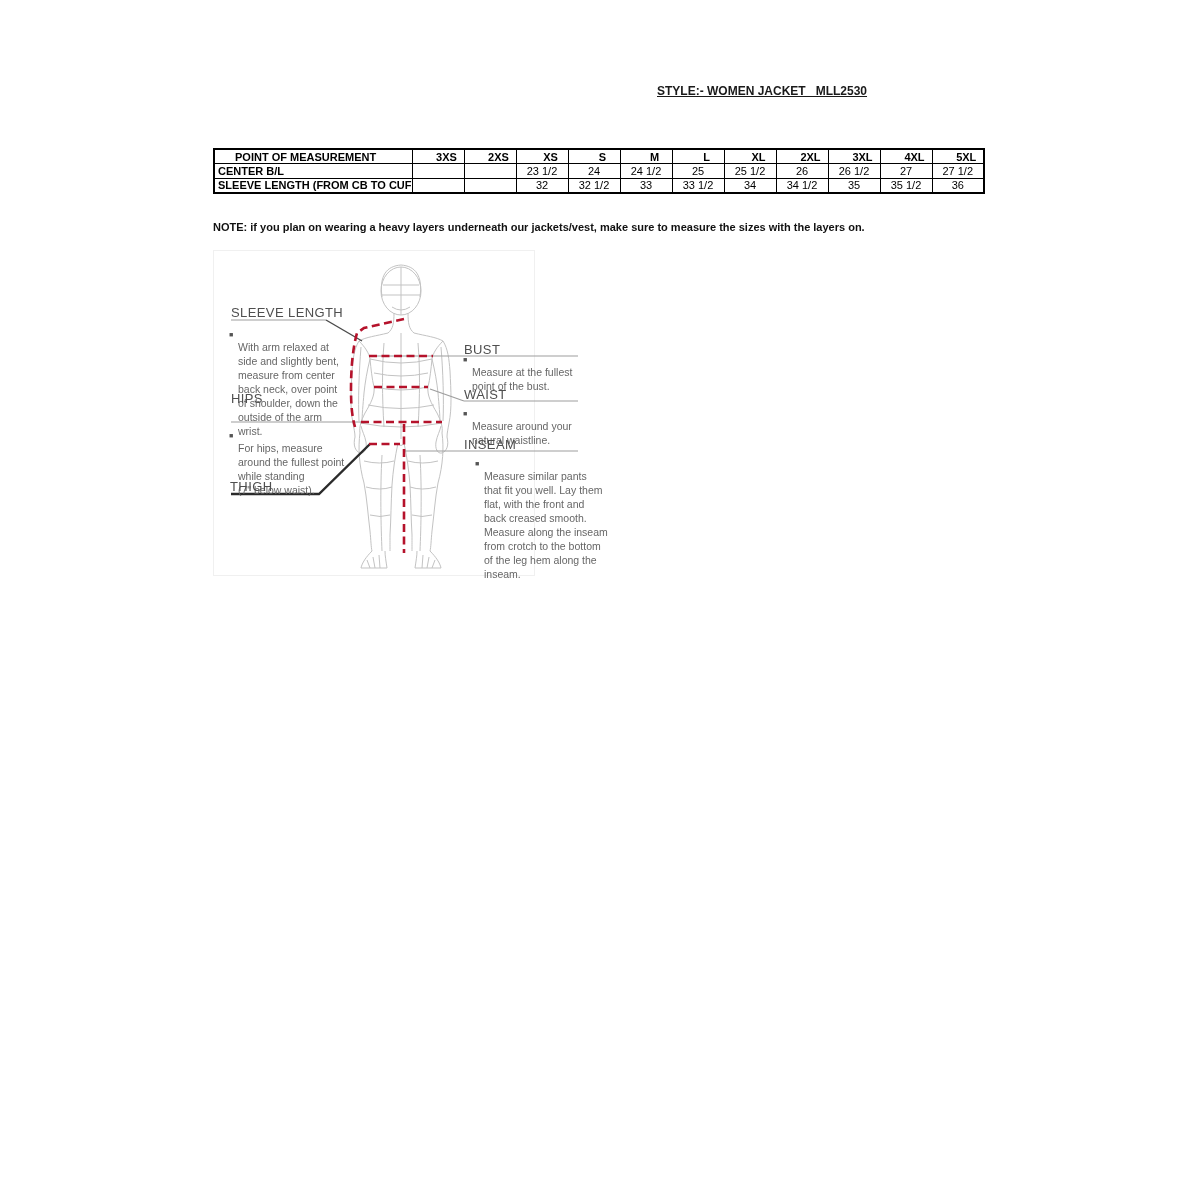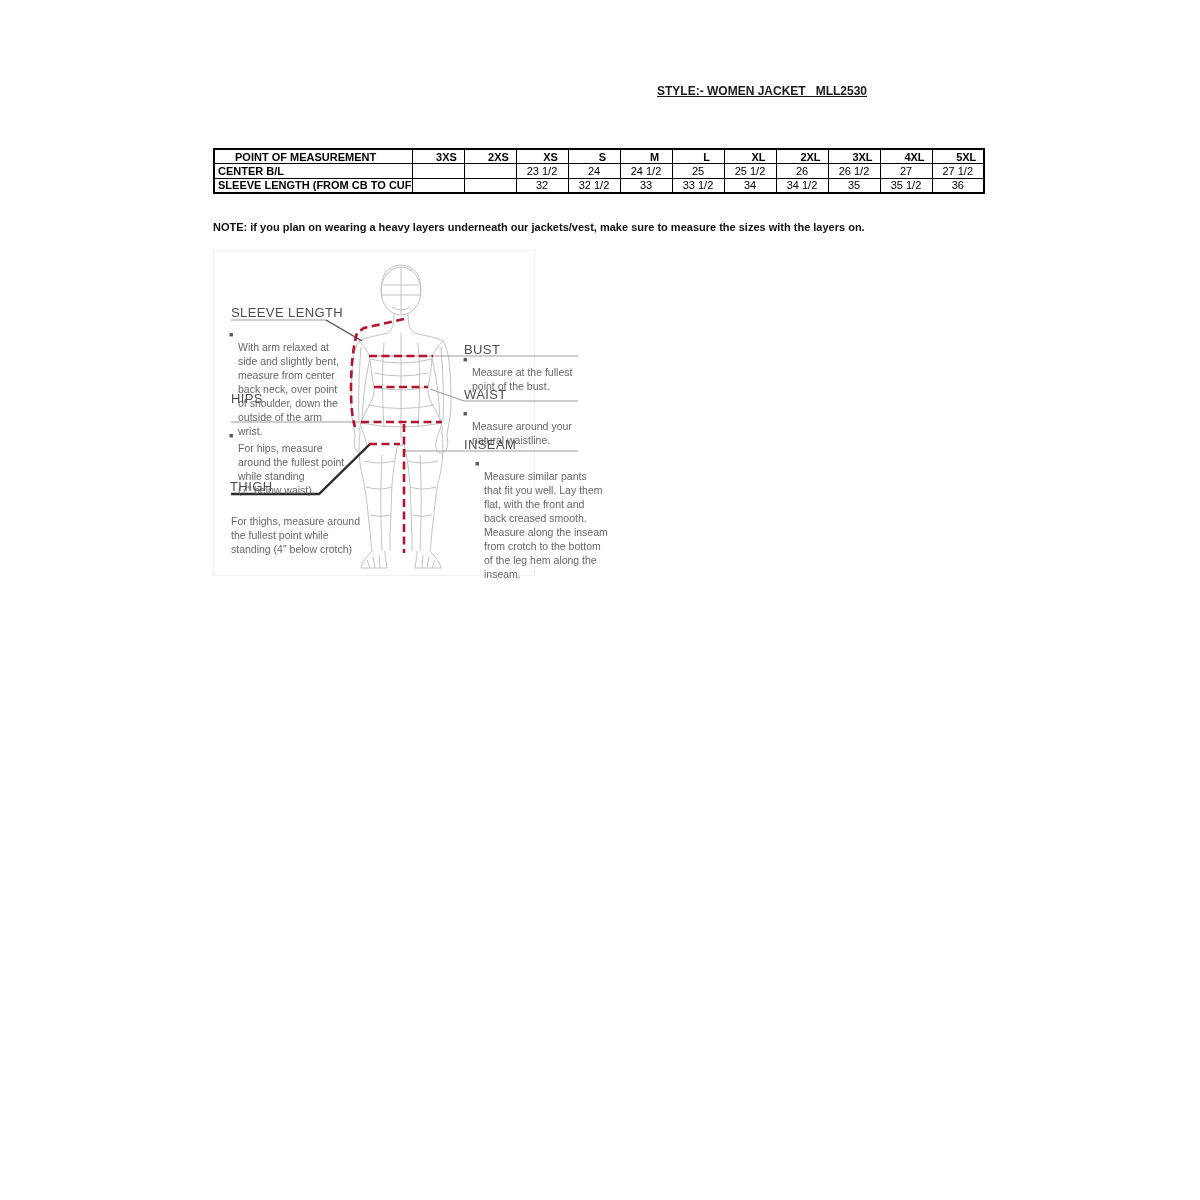--- a/index.html
+++ b/index.html
@@ -202,25 +202,20 @@
 
     <div class="g-head" style="left:17px; top:140px;">HIPS</div>
     <div class="g-para" style="left:24px; top:176px;">
       <span class="bullet">■</span><span class="ptext">For hips, measure
 around the fullest point
 while standing
 (7" below waist).</span>
     </div>
 
     <div class="g-head" style="left:16px; top:228px;">THIGH</div>
-    <div class="g-para" style="left:17px; top:249px;">
-      <span class="ptext">For thighs, measure around
-the fullest point while
-standing (4" below crotch)</span>
-    </div>
 
     <div class="g-head" style="left:250px; top:91px;">BUST</div>
     <div class="g-para" style="left:258px; top:100px;">
       <span class="bullet">■</span><span class="ptext">Measure at the fullest
 point of the bust.</span>
     </div>
 
     <div class="g-head" style="left:250px; top:136px;">WAIST</div>
     <div class="g-para" style="left:258px; top:154px;">
       <span class="bullet">■</span><span class="ptext">Measure around your

